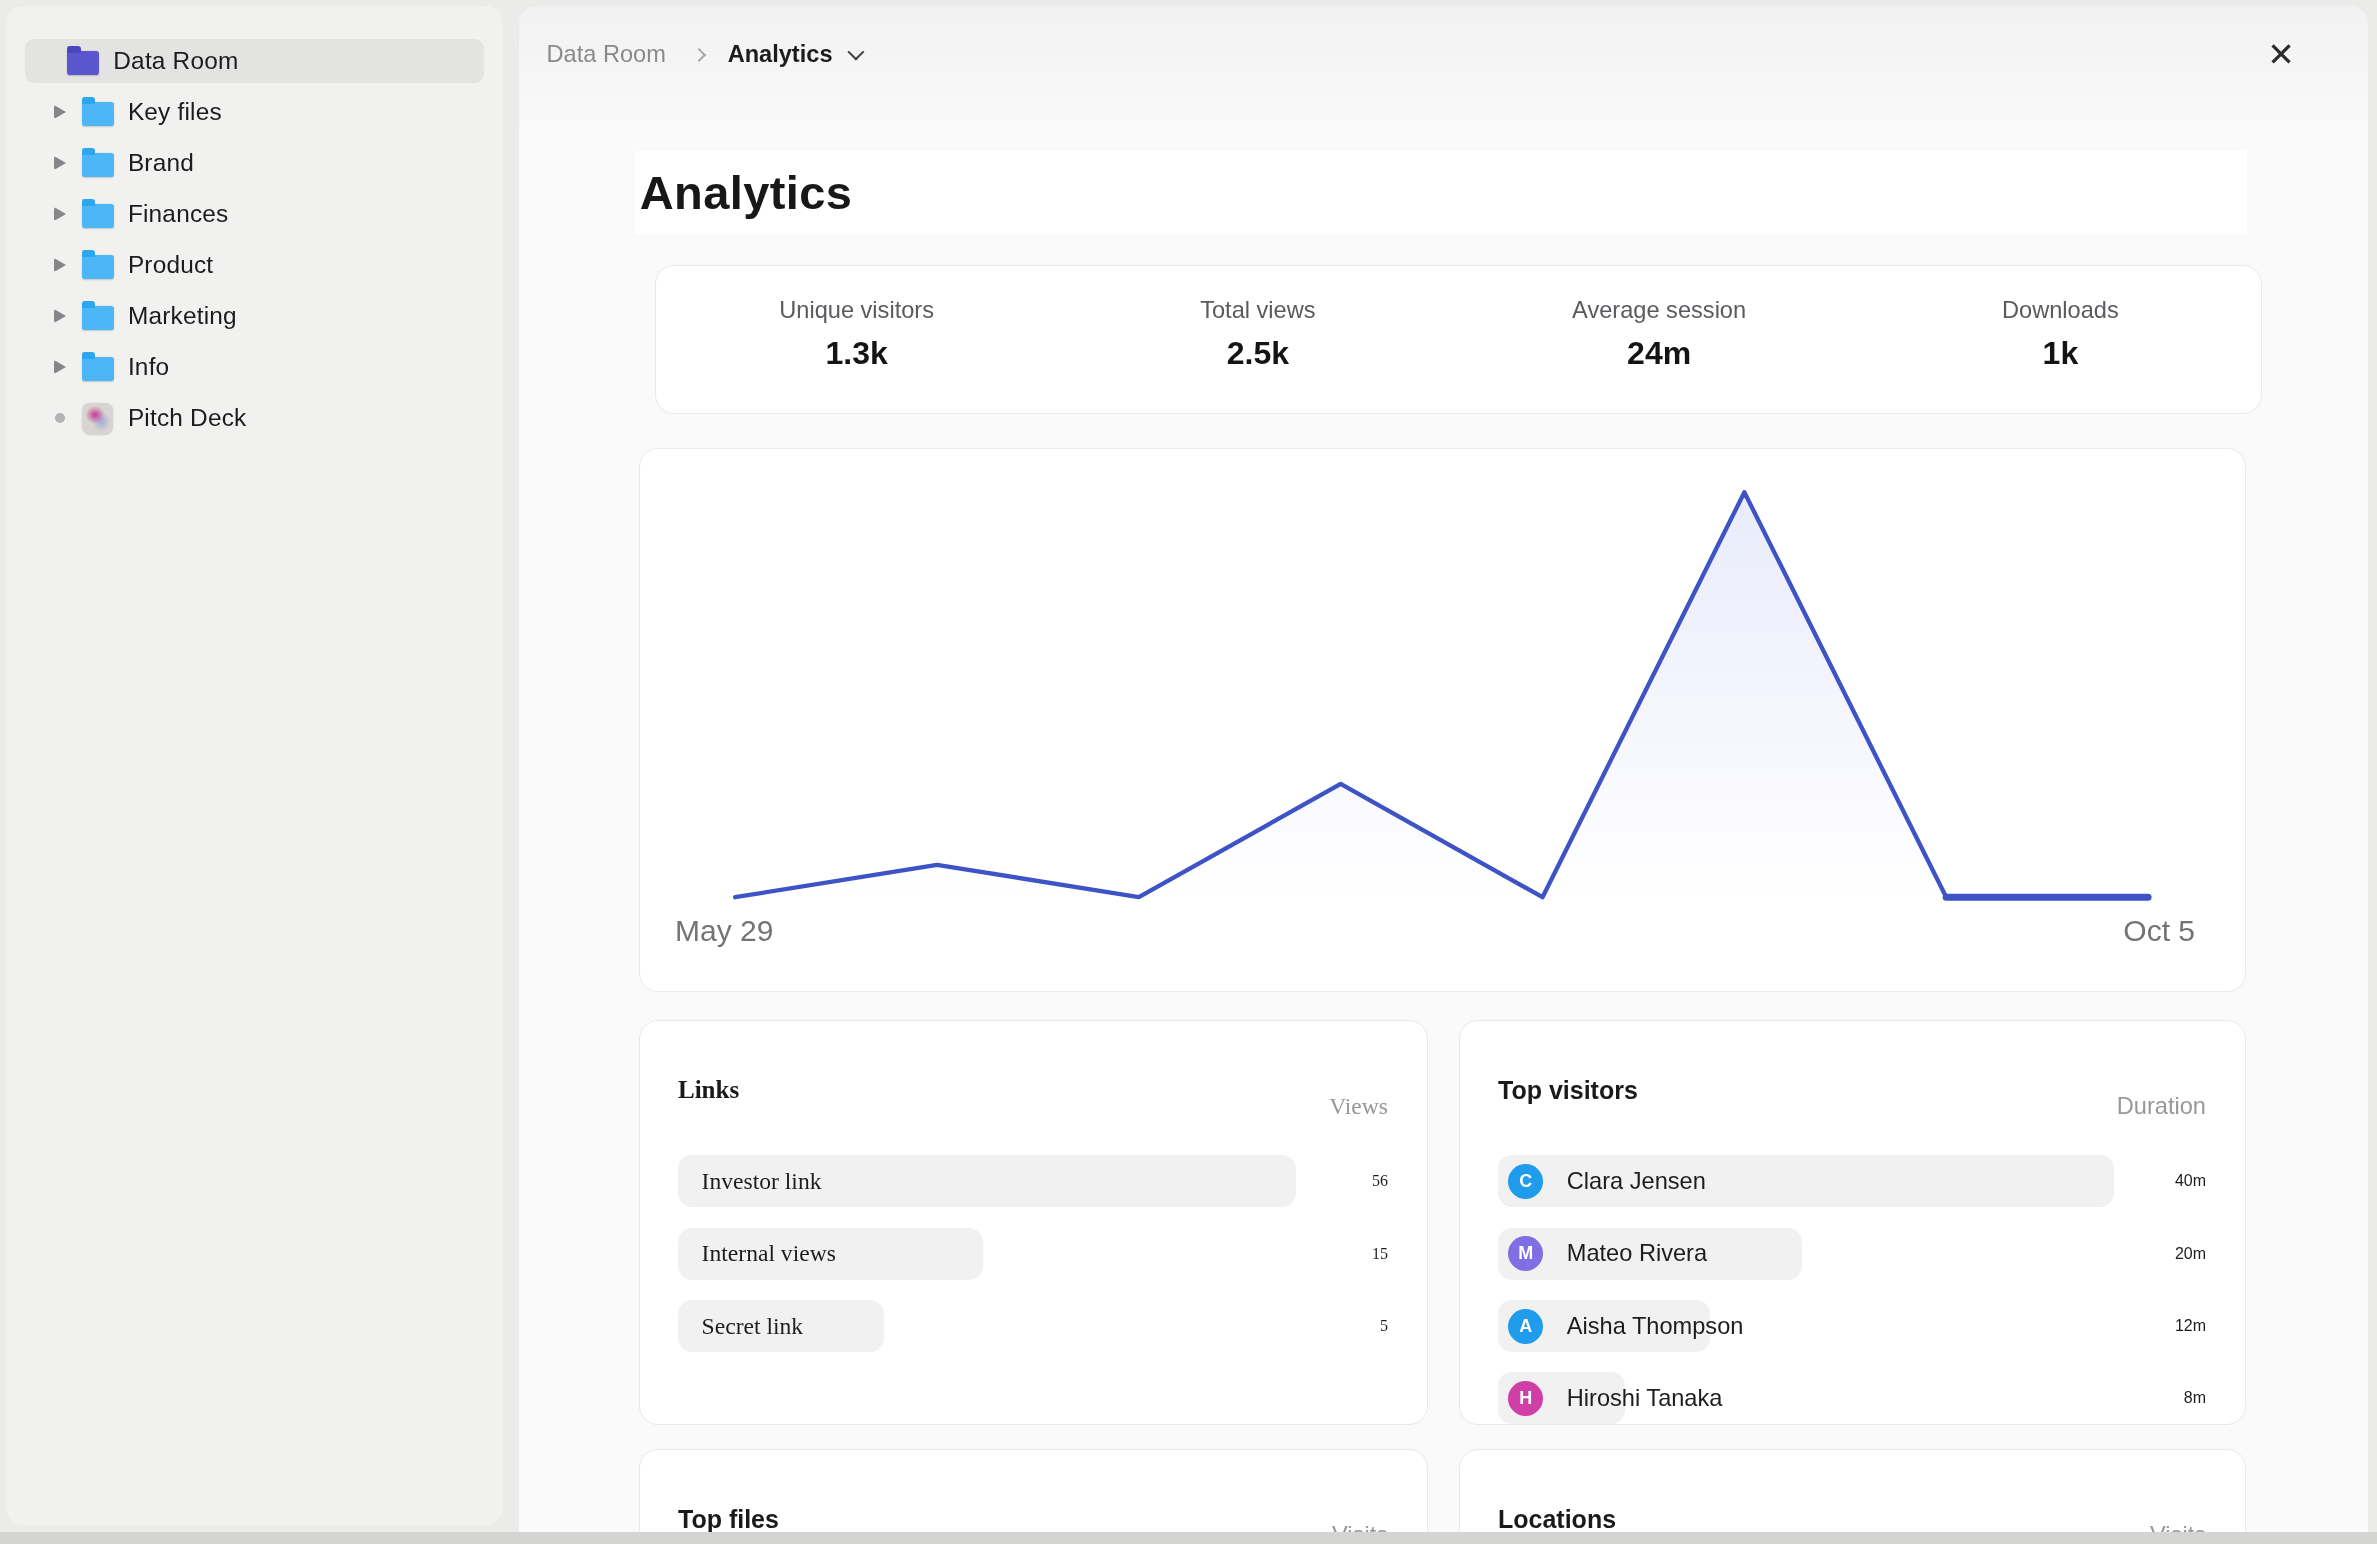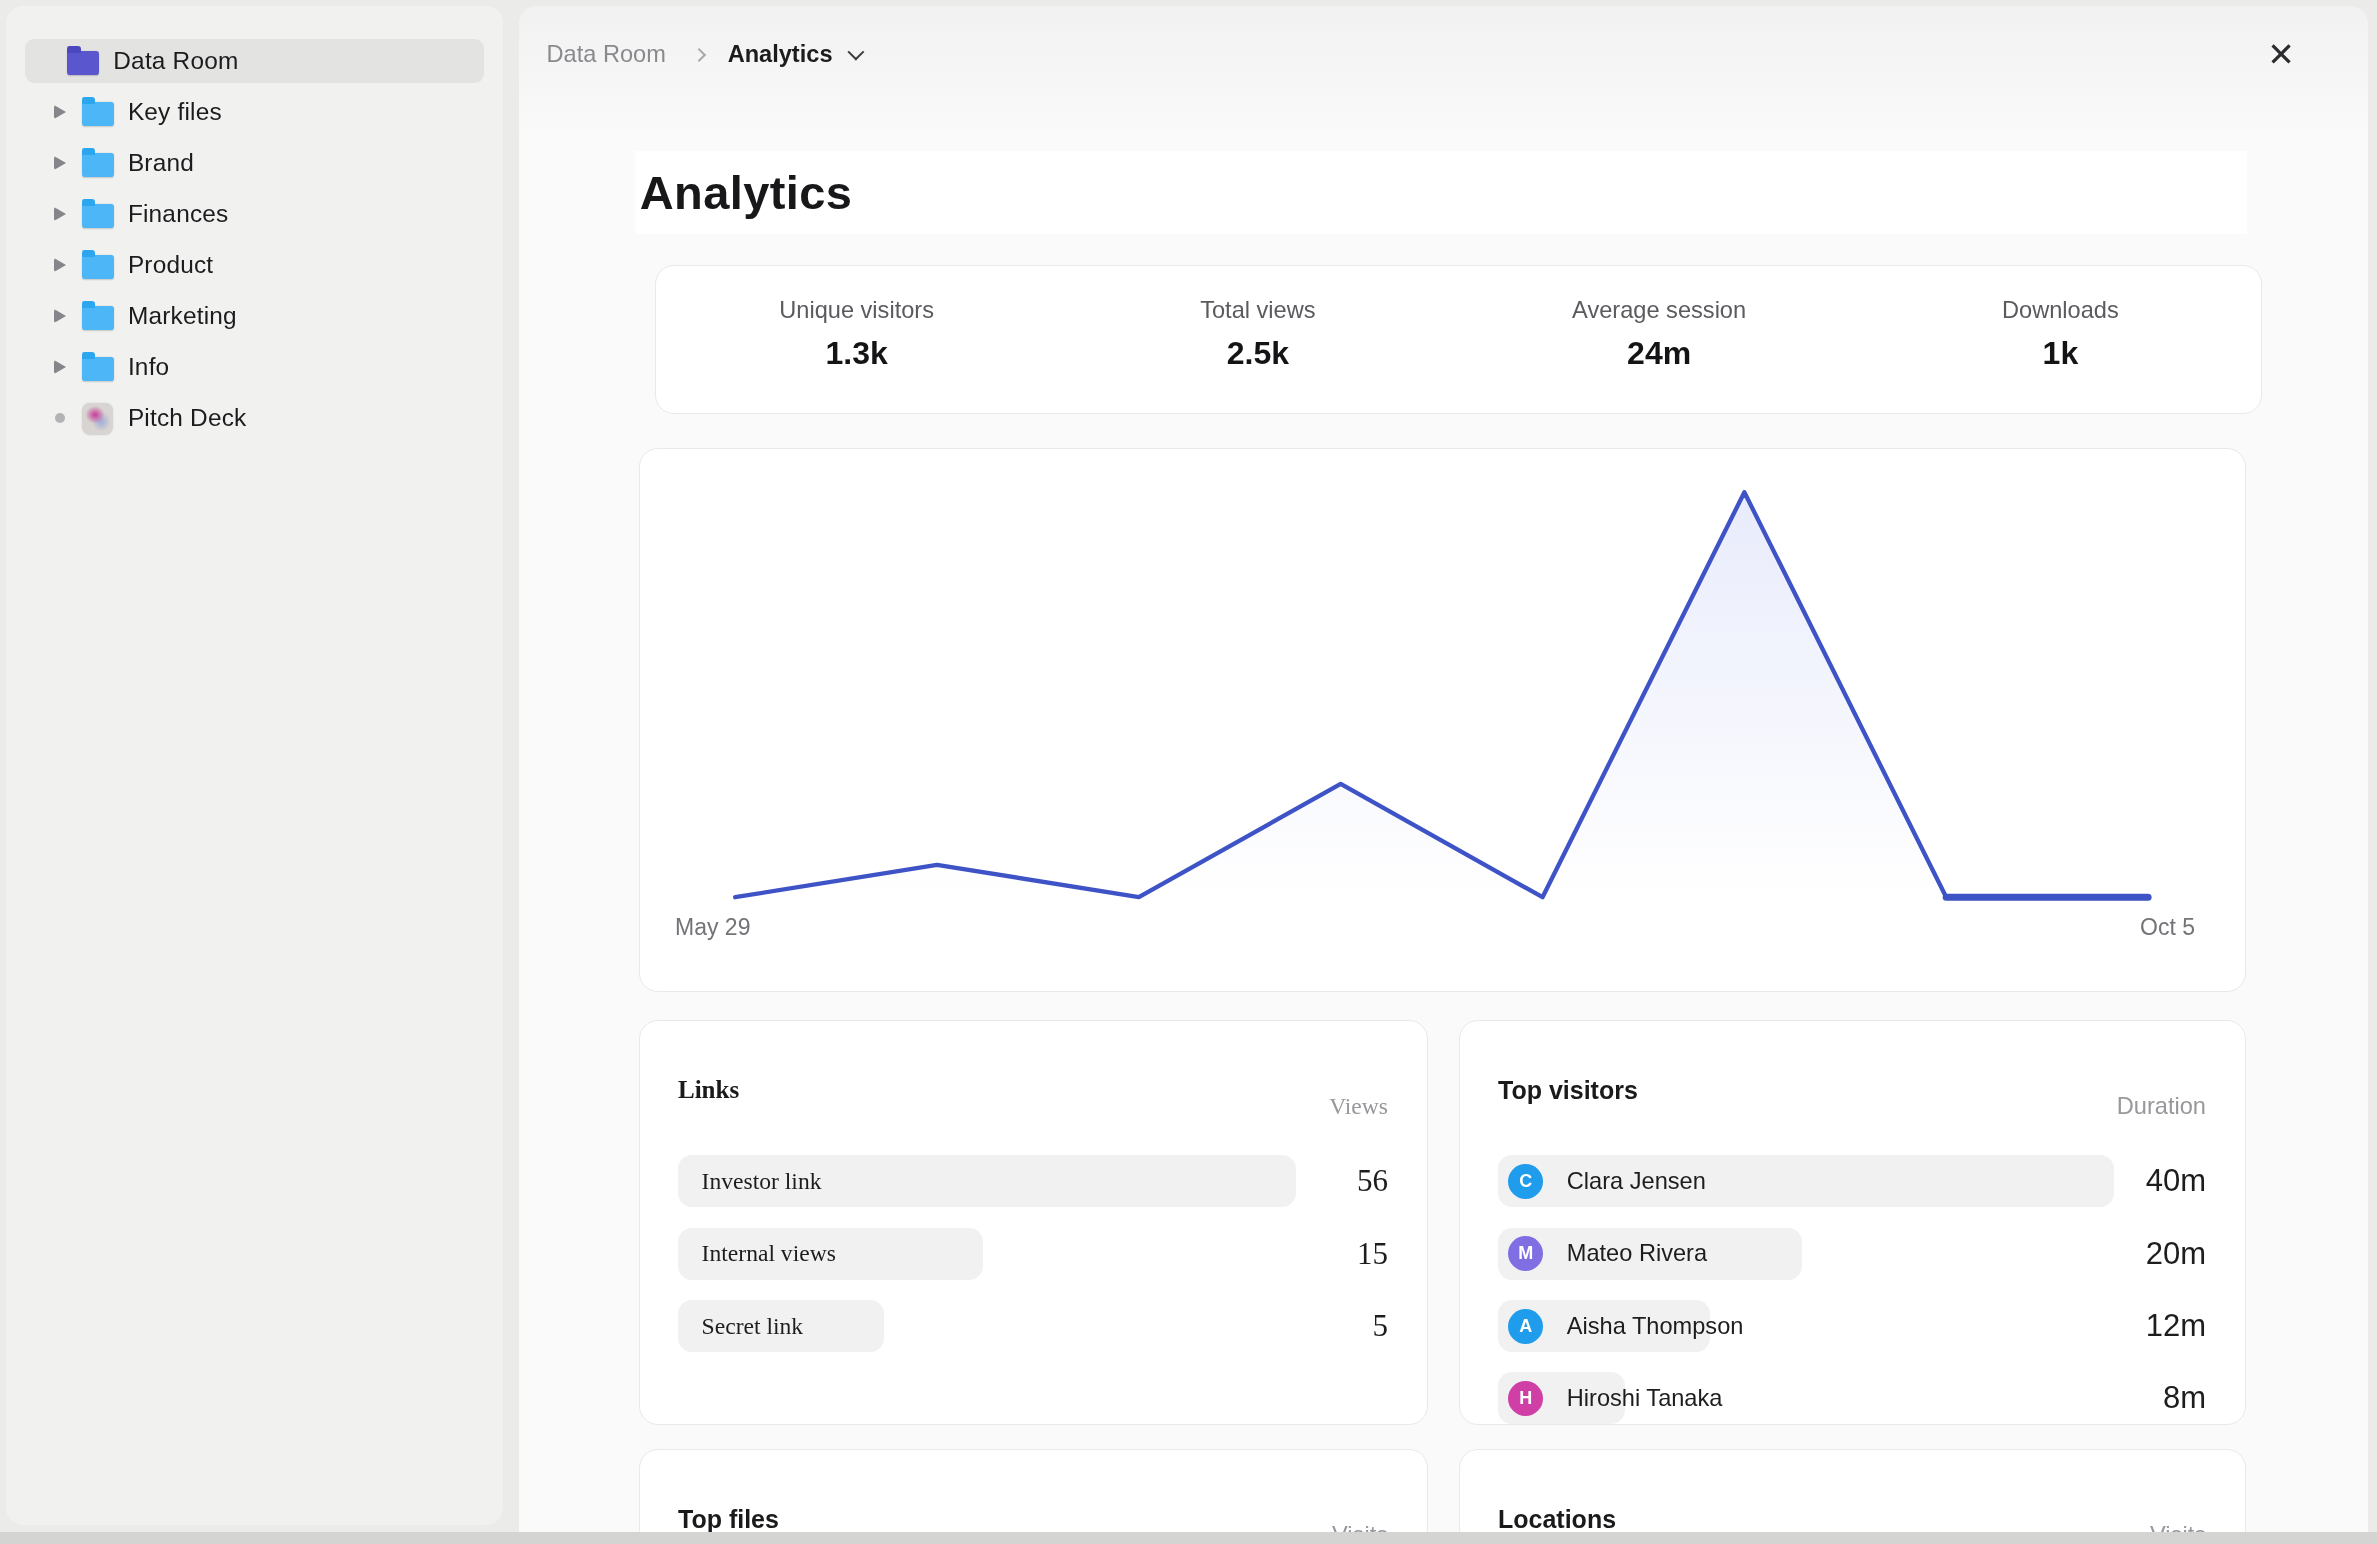--- a/index.html
+++ b/index.html
@@ -122,21 +122,21 @@
   .stat-value { font-size: 32px; font-weight: 700; color: #141416; }
 
   
   .chart-card { left: 120px; top: 442px; width: 1607px; height: 544px; overflow: hidden; }
   .chart-card svg { position: absolute; left: 0; top: 0; }
   .axis-row {
     position: absolute; left: 0; right: 0; top: 465px;
     display: flex; justify-content: space-between;
     padding: 0 50px 0 35px;
   }
-  .axis-label { font-size: 23px; color: #737378; }
+  .axis-label { font-size: 30px; color: #737378; }
 
   
   .panel-head {
     display: flex; justify-content: space-between; align-items: center;
     padding: 39px 39px 0 38px;
   }
   .panel-title { font-size: 25px; font-weight: 600; color: #1a1a1c; }
   .panel-metric { font-size: 23.6px; color: #98989c; margin-top: 33px; }
   .rows { padding: 35px 39px 0 38px; }
   .row-item { position: relative; height: 52px; margin-bottom: 20.4px; }
@@ -151,21 +151,21 @@
   }
   .row-label.with-avatar { left: 10.2px; gap: 23.6px; }
   .avatar {
     width: 35px; height: 35px; border-radius: 50%;
     display: flex; align-items: center; justify-content: center;
     color: #fff; font-size: 18px; font-weight: 700;
   }
   .row-value {
     position: absolute; right: 0; top: 0; height: 52px;
     display: flex; align-items: center;
-    font-size: 31px; color: #1d1d1f;
+    font-size: 16px; color: #1d1d1f;
   }
   .links-card { left: 120px; top: 1014px; width: 789px; height: 405px; overflow: hidden; font-family: Liberation Serif, serif; }
   .visitors-card { left: 940px; top: 1014px; width: 787px; height: 405px; overflow: hidden; }
   .files-card { left: 120px; top: 1443px; width: 789px; height: 220px; overflow: hidden; }
   .locations-card { left: 940px; top: 1443px; width: 787px; height: 220px; overflow: hidden; }
 
   .bottom-strip {
     position: absolute; left: 0; top: 1532px; width: 2377px; height: 12.6px;
     background: #d4d4d3; z-index: 10;
   }

